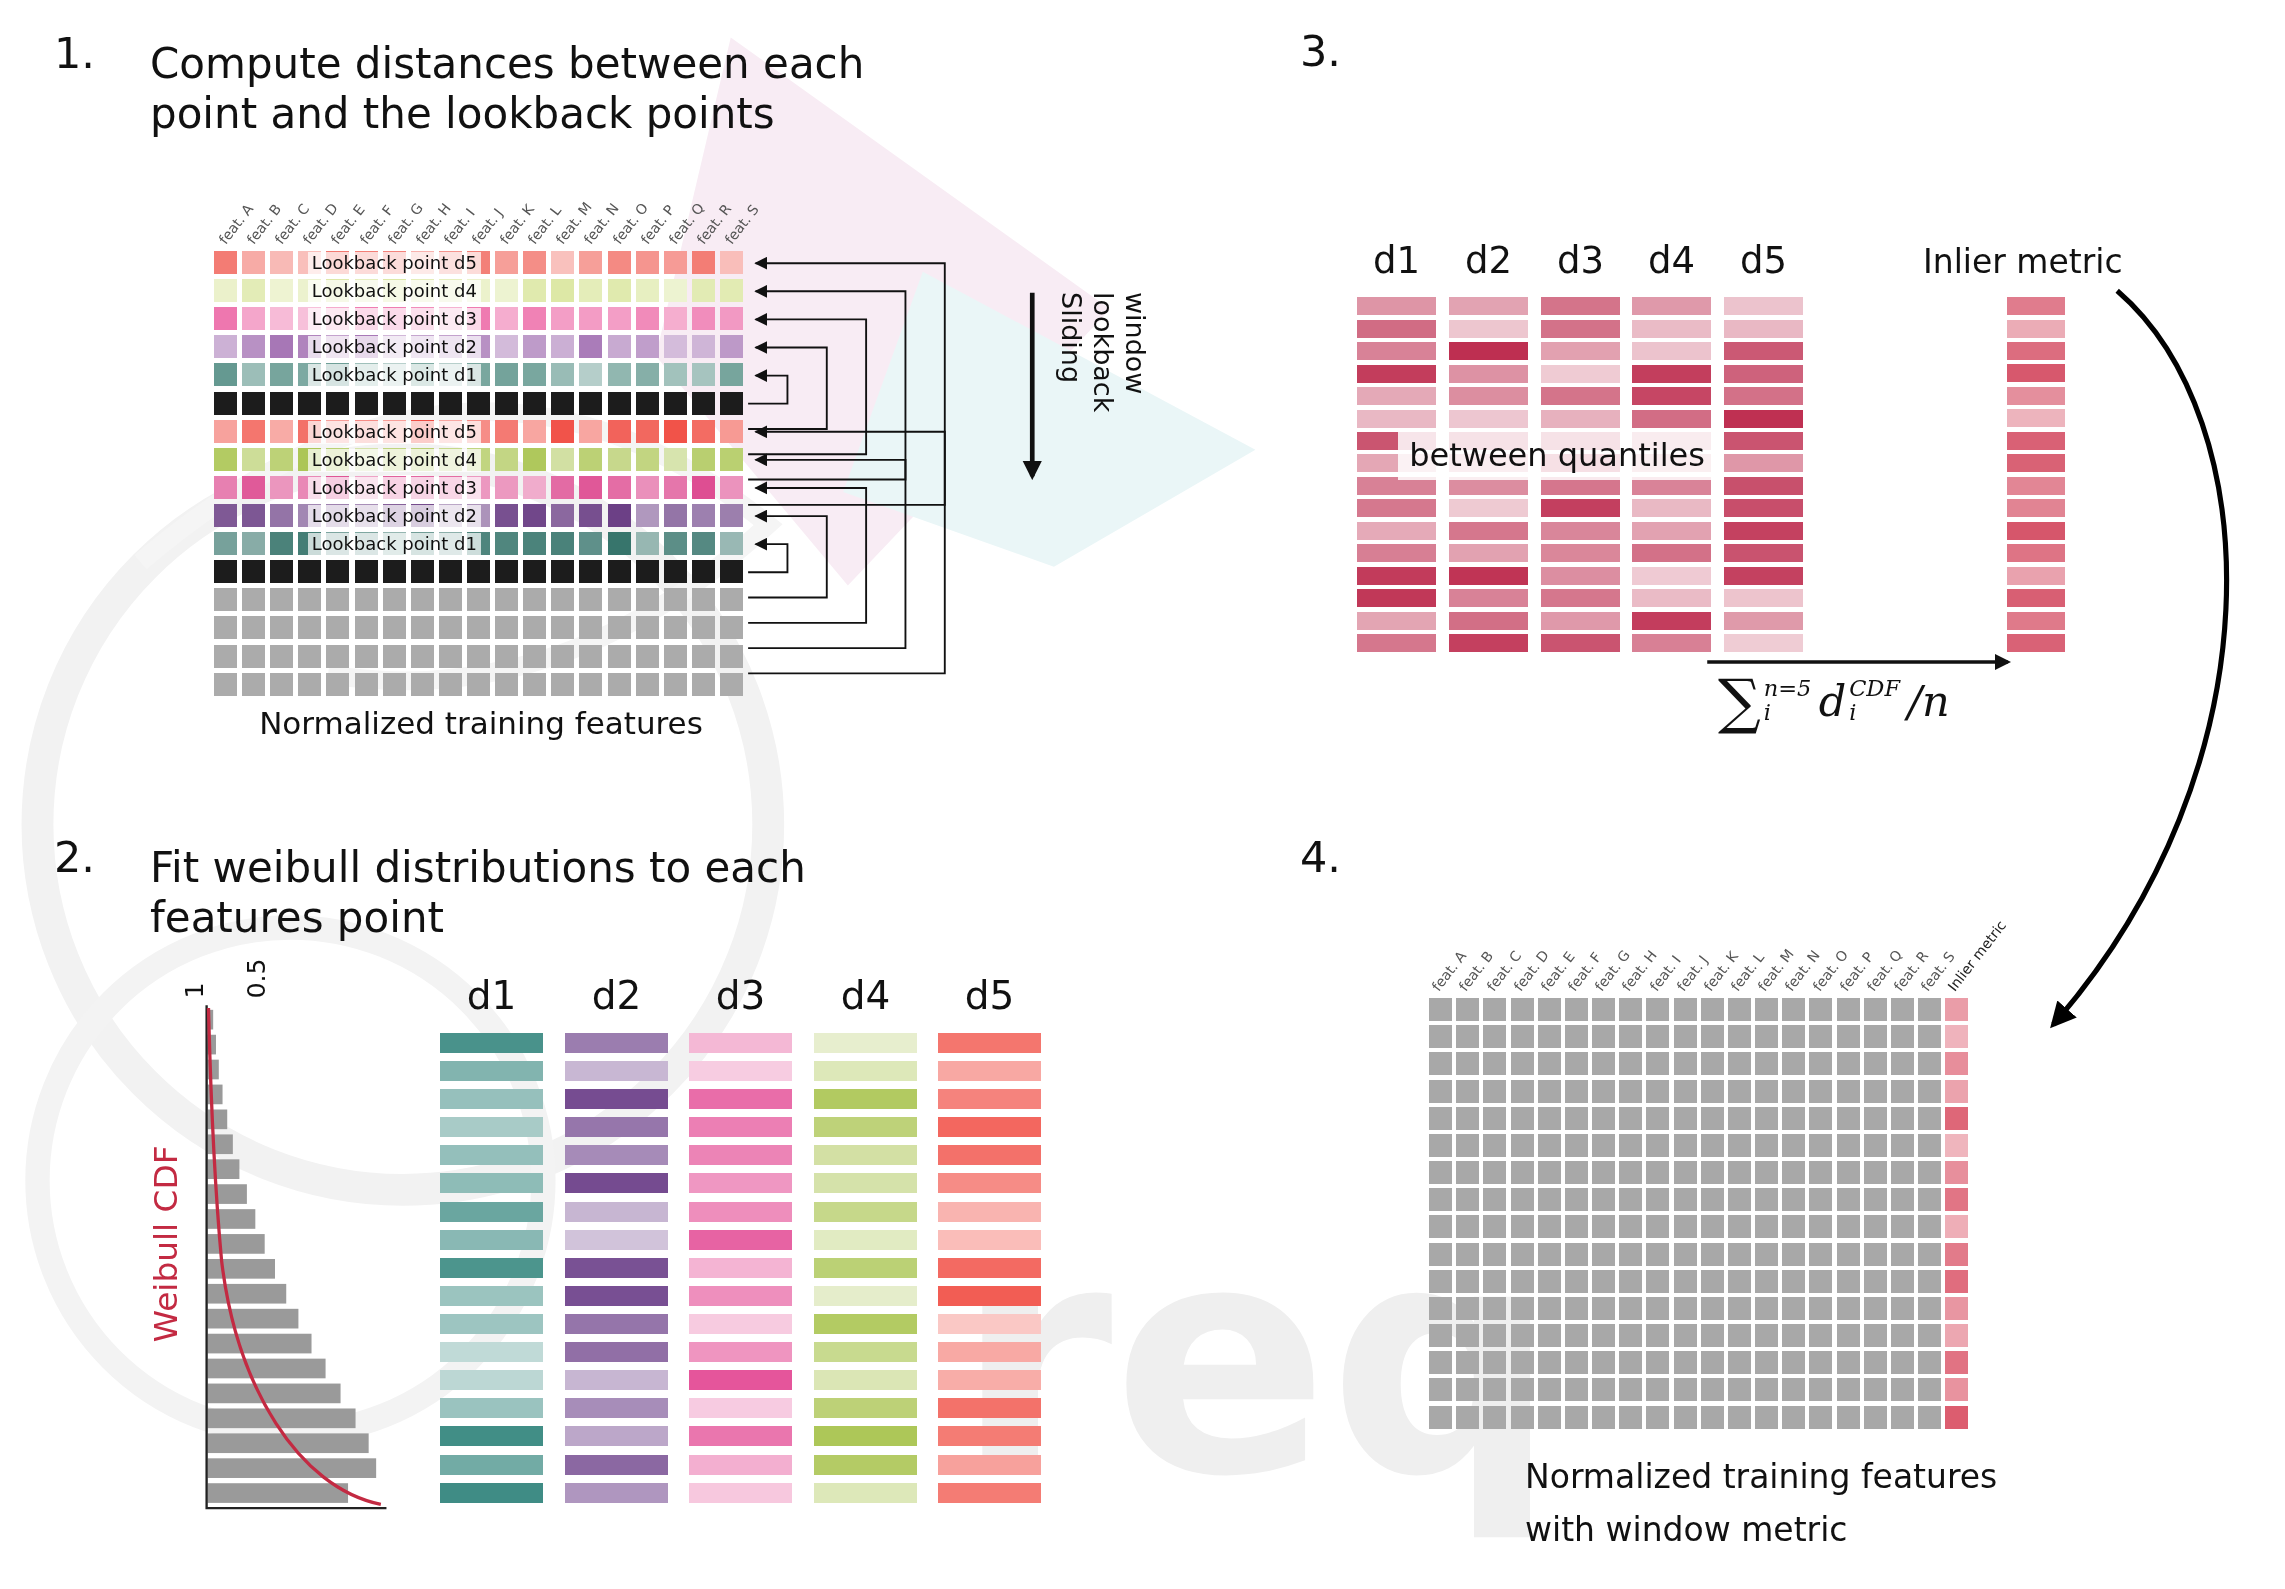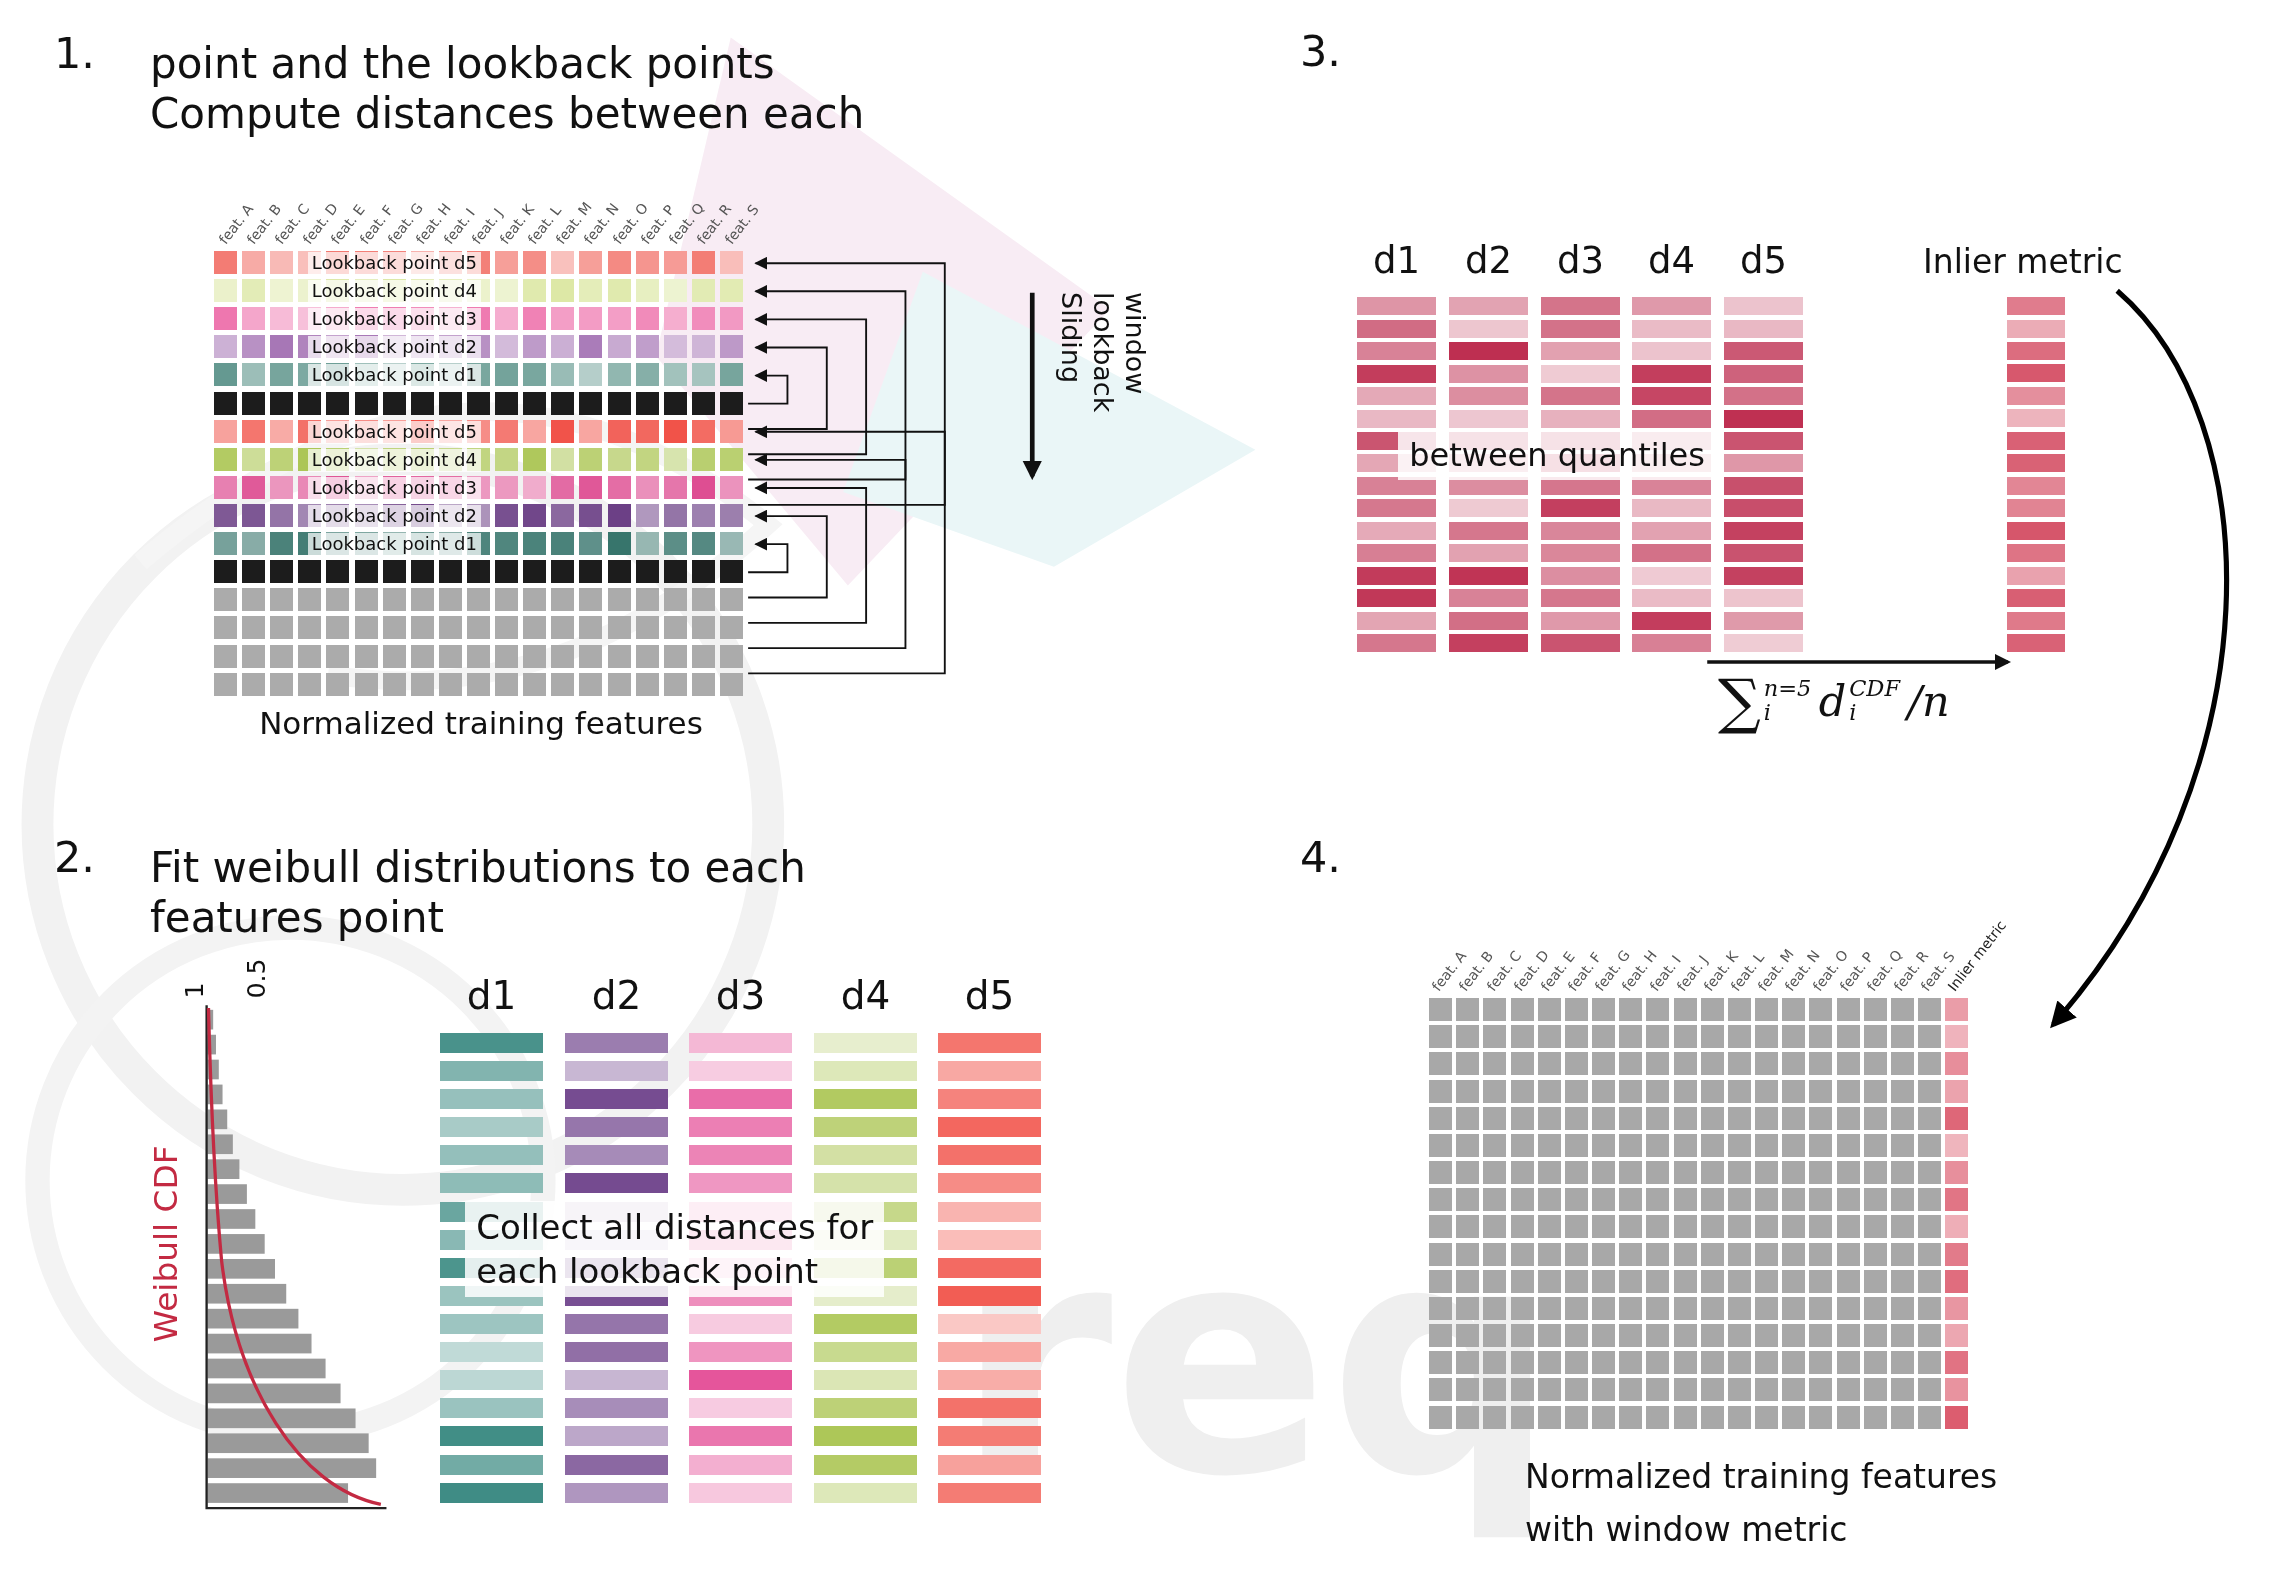--- a/index.html
+++ b/index.html
@@ -42,22 +42,22 @@
     <polygon points="780,40 1185,330 905,625 700,380" fill="#f8ecf4"></polygon>
     <polygon points="985,290 1340,480 1125,605 900,525" fill="#eaf6f7"></polygon>
     <circle cx="430" cy="880" r="390" fill="none" stroke="#f2f2f2" stroke-width="34"></circle>
     <circle cx="310" cy="1260" r="270" fill="none" stroke="#f3f3f3" stroke-width="26"></circle>
     <path d="M 150 600 Q 500 300 820 560 Q 600 760 350 720" fill="none" stroke="#f5f5f5" stroke-width="20"></path>
     <text x="1020" y="1570" font-size="340" fill="#efefef" font-weight="bold">req</text>
   </svg>
 
   <div class="abs panel-num" style="left:54px;top:28px;">1.</div>
   <div class="abs panel-title" style="left:150px;top:39px;">
+    <div>Compute distances between each</div>
     <div>point and the lookback points</div>
-    <div>Compute distances between each</div>
   </div>
 
   <div id="p1-grid" class="abs" style="left:214px;top:251px;width:534px;height:450px;">
       <span class="feat" style="left: 14px;">feat. A</span>
       <span class="feat" style="left: 42px;">feat. B</span>
       <span class="feat" style="left: 70px;">feat. C</span>
       <span class="feat" style="left: 98px;">feat. D</span>
       <span class="feat" style="left: 126px;">feat. E</span>
       <span class="feat" style="left: 155px;">feat. F</span>
       <span class="feat" style="left: 183px;">feat. G</span>
@@ -547,24 +547,20 @@
       <div class="bar" style="left: 498px; top: 313px; width: 103px; height: 19.7px; background: rgb(242, 93, 84);"></div>
       <div class="bar" style="left: 498px; top: 341px; width: 103px; height: 19.7px; background: rgb(250, 200, 197);"></div>
       <div class="bar" style="left: 498px; top: 369px; width: 103px; height: 19.7px; background: rgb(248, 169, 164);"></div>
       <div class="bar" style="left: 498px; top: 397px; width: 103px; height: 19.7px; background: rgb(248, 173, 168);"></div>
       <div class="bar" style="left: 498px; top: 425px; width: 103px; height: 19.7px; background: rgb(243, 114, 106);"></div>
       <div class="bar" style="left: 498px; top: 453px; width: 103px; height: 19.7px; background: rgb(244, 124, 116);"></div>
       <div class="bar" style="left: 498px; top: 482px; width: 103px; height: 19.7px; background: rgb(247, 161, 156);"></div>
       <div class="bar" style="left: 498px; top: 510px; width: 103px; height: 19.7px; background: rgb(244, 124, 116);"></div>
     </div>
 
-  <div class="abs overlay-text" style="left:465px;top:1201px;">
-    <div>Collect all distances for</div>
-    <div>each lookback point</div>
-  </div>
 
   <div class="abs panel-num" style="left:1300px;top:26px;">3.</div>
 
   <div id="p3-cols" class="abs" style="left:1357px;top:239px;width:450px;height:422px;">
       <div class="colhead" style="left: 0px; top: 0px; width: 79px; font-size: 37px;">d1</div>
       <div class="bar" style="left: 0px; top: 58px; width: 79px; height: 18px; background: rgb(222, 149, 166);"></div>
       <div class="bar" style="left: 0px; top: 81px; width: 79px; height: 18px; background: rgb(209, 108, 132);"></div>
       <div class="bar" style="left: 0px; top: 103px; width: 79px; height: 18px; background: rgb(216, 130, 151);"></div>
       <div class="bar" style="left: 0px; top: 126px; width: 79px; height: 18px; background: rgb(195, 61, 92);"></div>
       <div class="bar" style="left: 0px; top: 148px; width: 79px; height: 18px; background: rgb(228, 169, 183);"></div>

